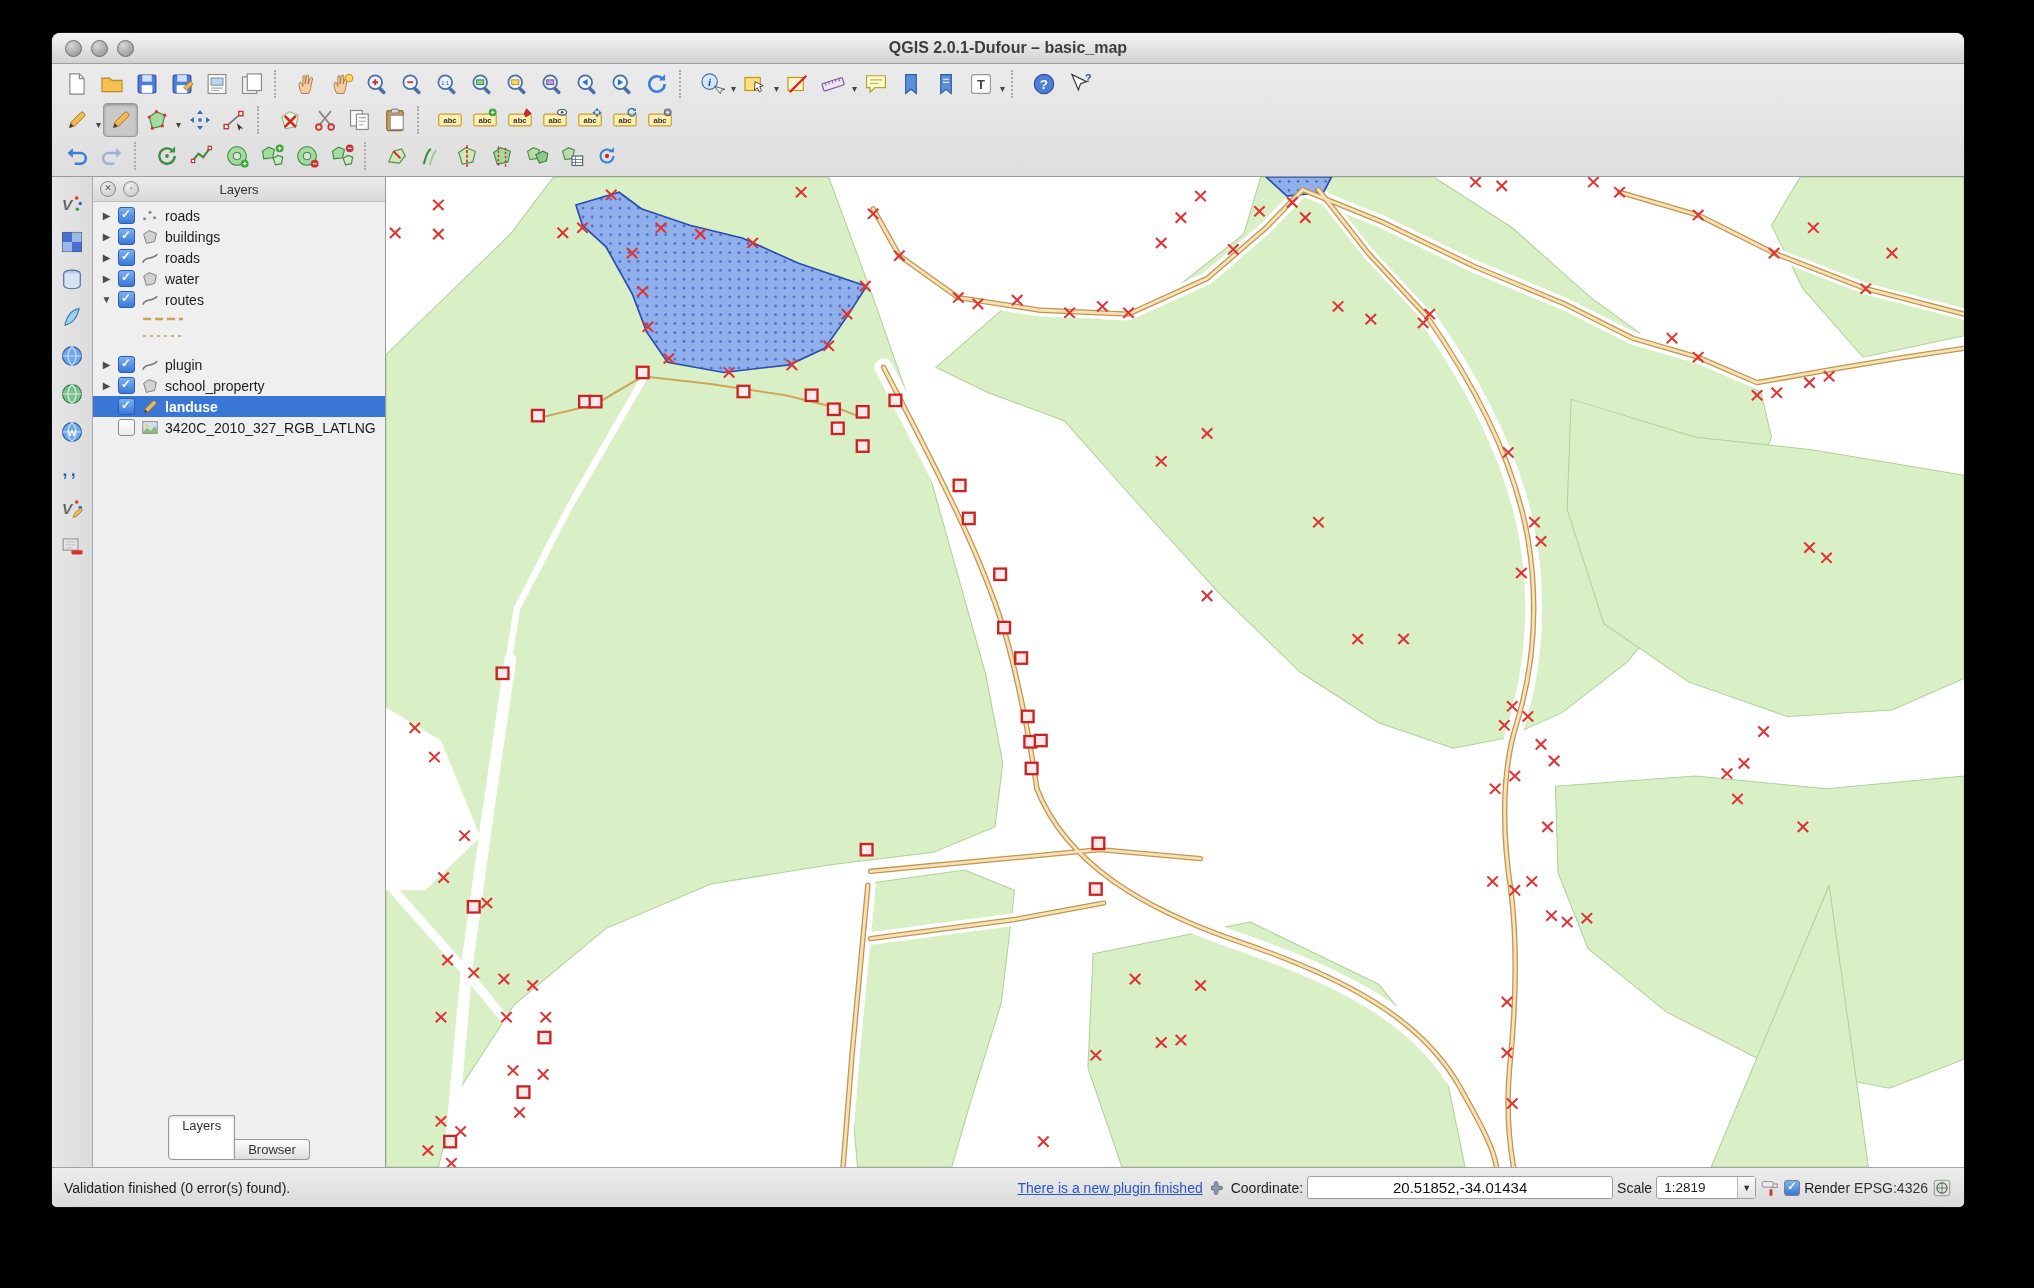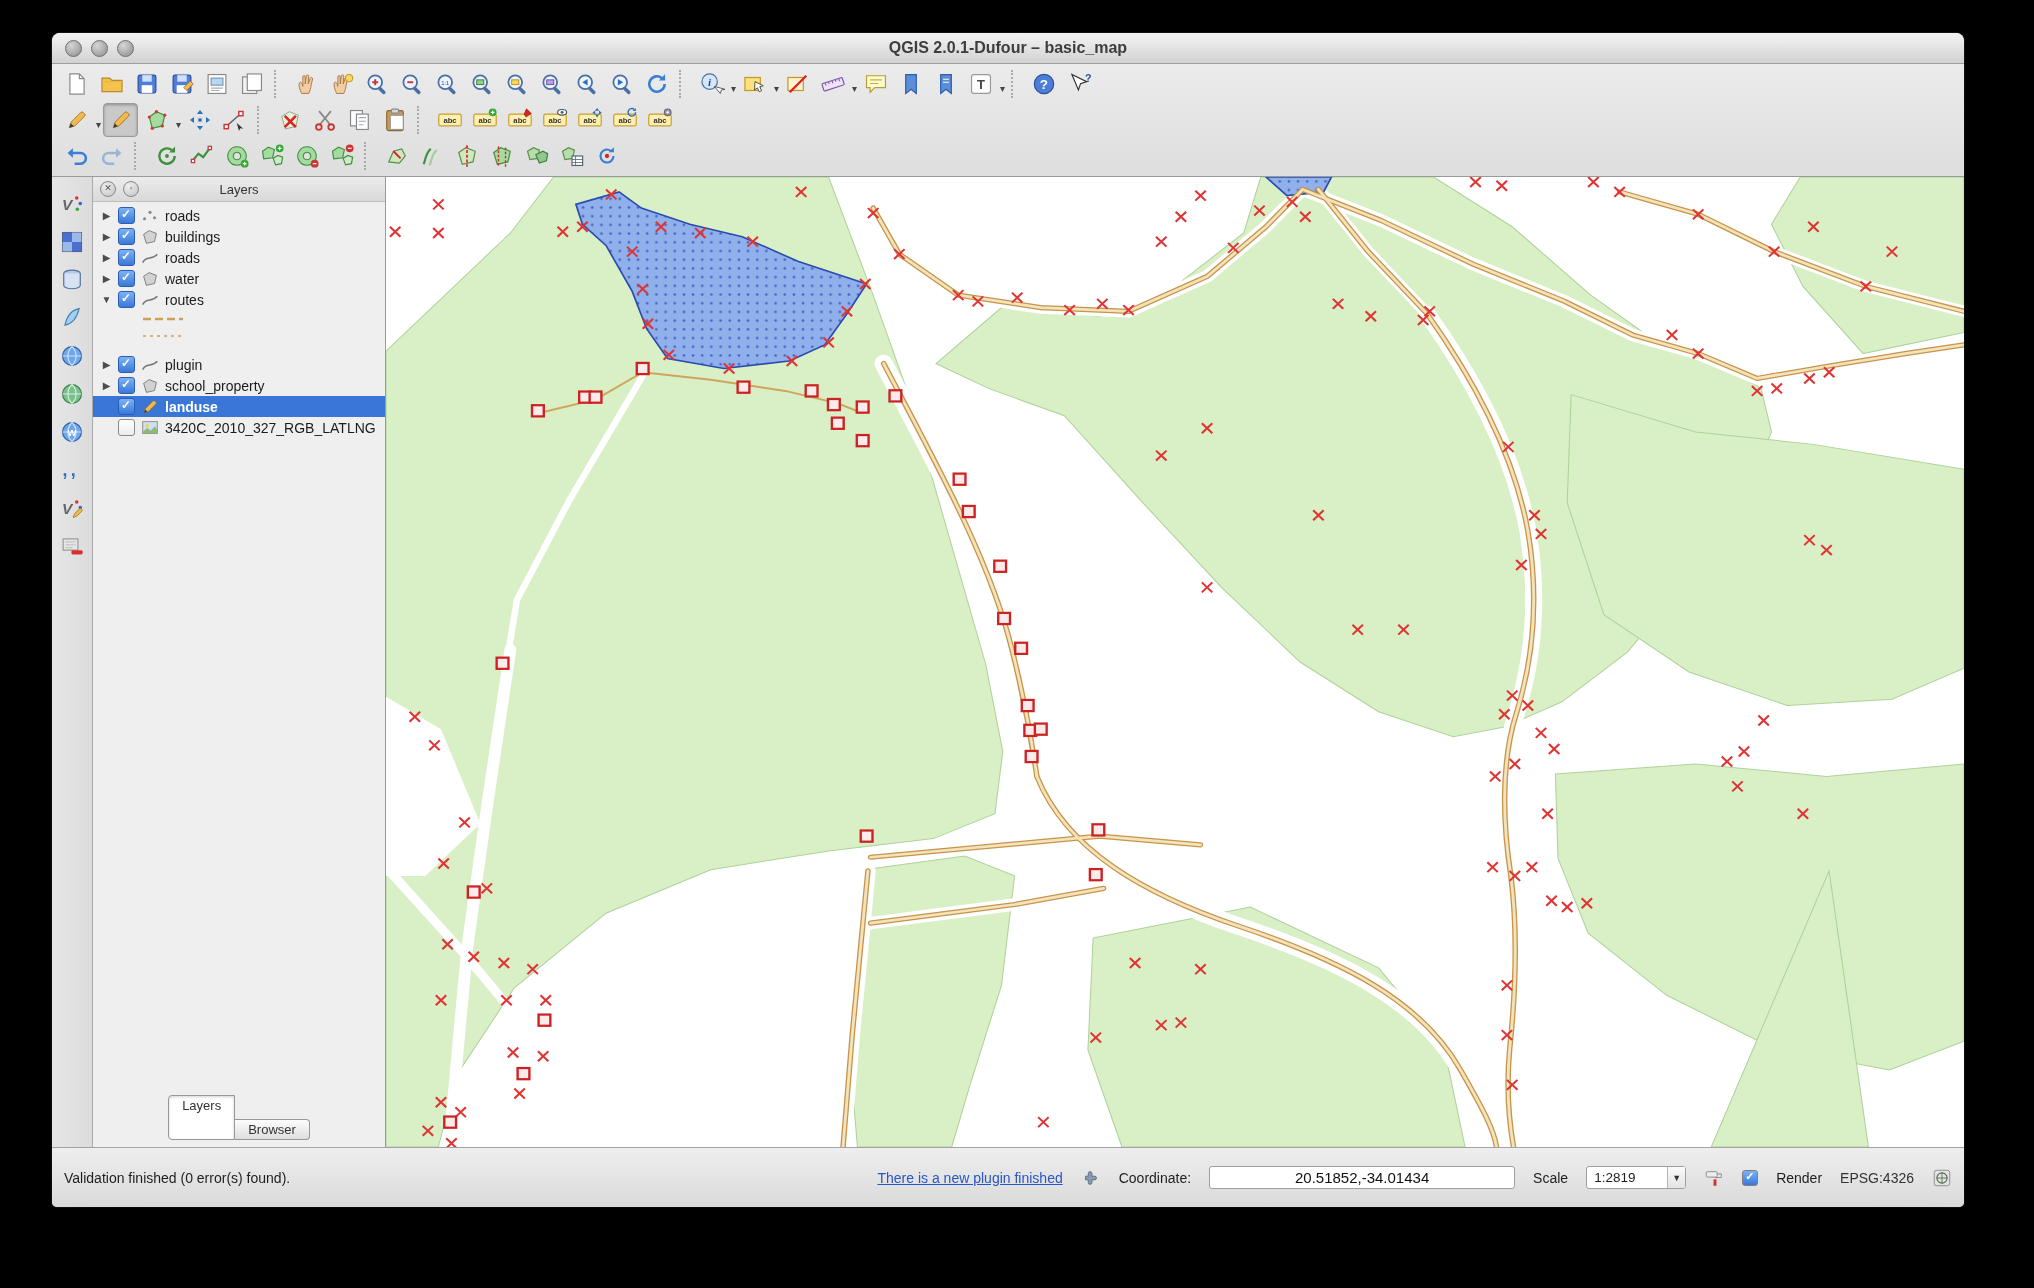--- a/index.html
+++ b/index.html
@@ -48,21 +48,21 @@
   .tabs{position:absolute;bottom:7px;left:0;right:0;display:flex;justify-content:center;gap:0;}
   .tab{font-size:13px;padding:2px 13px;border:1px solid #979797;background:linear-gradient(#fdfdfd,#dedede);color:#333;}
   .tab:first-child{border-radius:4px 0 0 4px;}
   .tab:last-child{border-radius:0 4px 4px 0;border-left:none;margin-top:24px;}
   .tab.active{background:#fff;box-shadow:inset 0 1px 3px rgba(0,0,0,.18);}
   
   .mapwrap{flex:1 1 auto;position:relative;background:#fff;}
   #map{position:absolute;left:0;top:0;width:100%;height:100%;}
   
   .statusbar{height:27px;background:linear-gradient(#eeeeee,#dadada);border-top:1px solid #a3a3a3;display:flex;align-items:center;
-    font-size:14px;color:#1e1e1e;padding:16px 12px;gap:18px;flex:0 0 auto;border-radius:0 0 5px 5px;justify-content:space-between;}
+    font-size:14px;color:#1e1e1e;padding:6px 12px;gap:4px;flex:0 0 auto;border-radius:0 0 5px 5px;justify-content:space-between;}
   .spacer{flex:1;}
   .link{color:#2756c8;text-decoration:underline;}
   .sicon{width:20px;height:20px;flex:0 0 auto;}
   .sicon svg{width:20px;height:20px;display:block;}
   .sinput{width:300px;height:19px;border:1px solid #9f9f9f;border-radius:3px;background:#fff;text-align:center;
     font-size:15px;font-family:"Liberation Sans",sans-serif;color:#111;}
   .scombo{width:98px;height:21px;border:1px solid #9f9f9f;border-radius:3px;background:#fff;display:flex;align-items:center;font-size:13.5px;}
   .scombo .val{flex:1;padding-left:7px;}
   .scombo .arrowbox{width:17px;height:100%;border-left:1px solid #b5b5b5;display:flex;align-items:center;justify-content:center;font-size:9px;color:#333;background:linear-gradient(#fafafa,#e4e4e4);}
   .cbsmall{width:14px;height:14px;border-radius:3px;border:1px solid #7f7f7f;background:linear-gradient(#7db2f5,#3a78d8);position:relative;flex:0 0 auto;}

